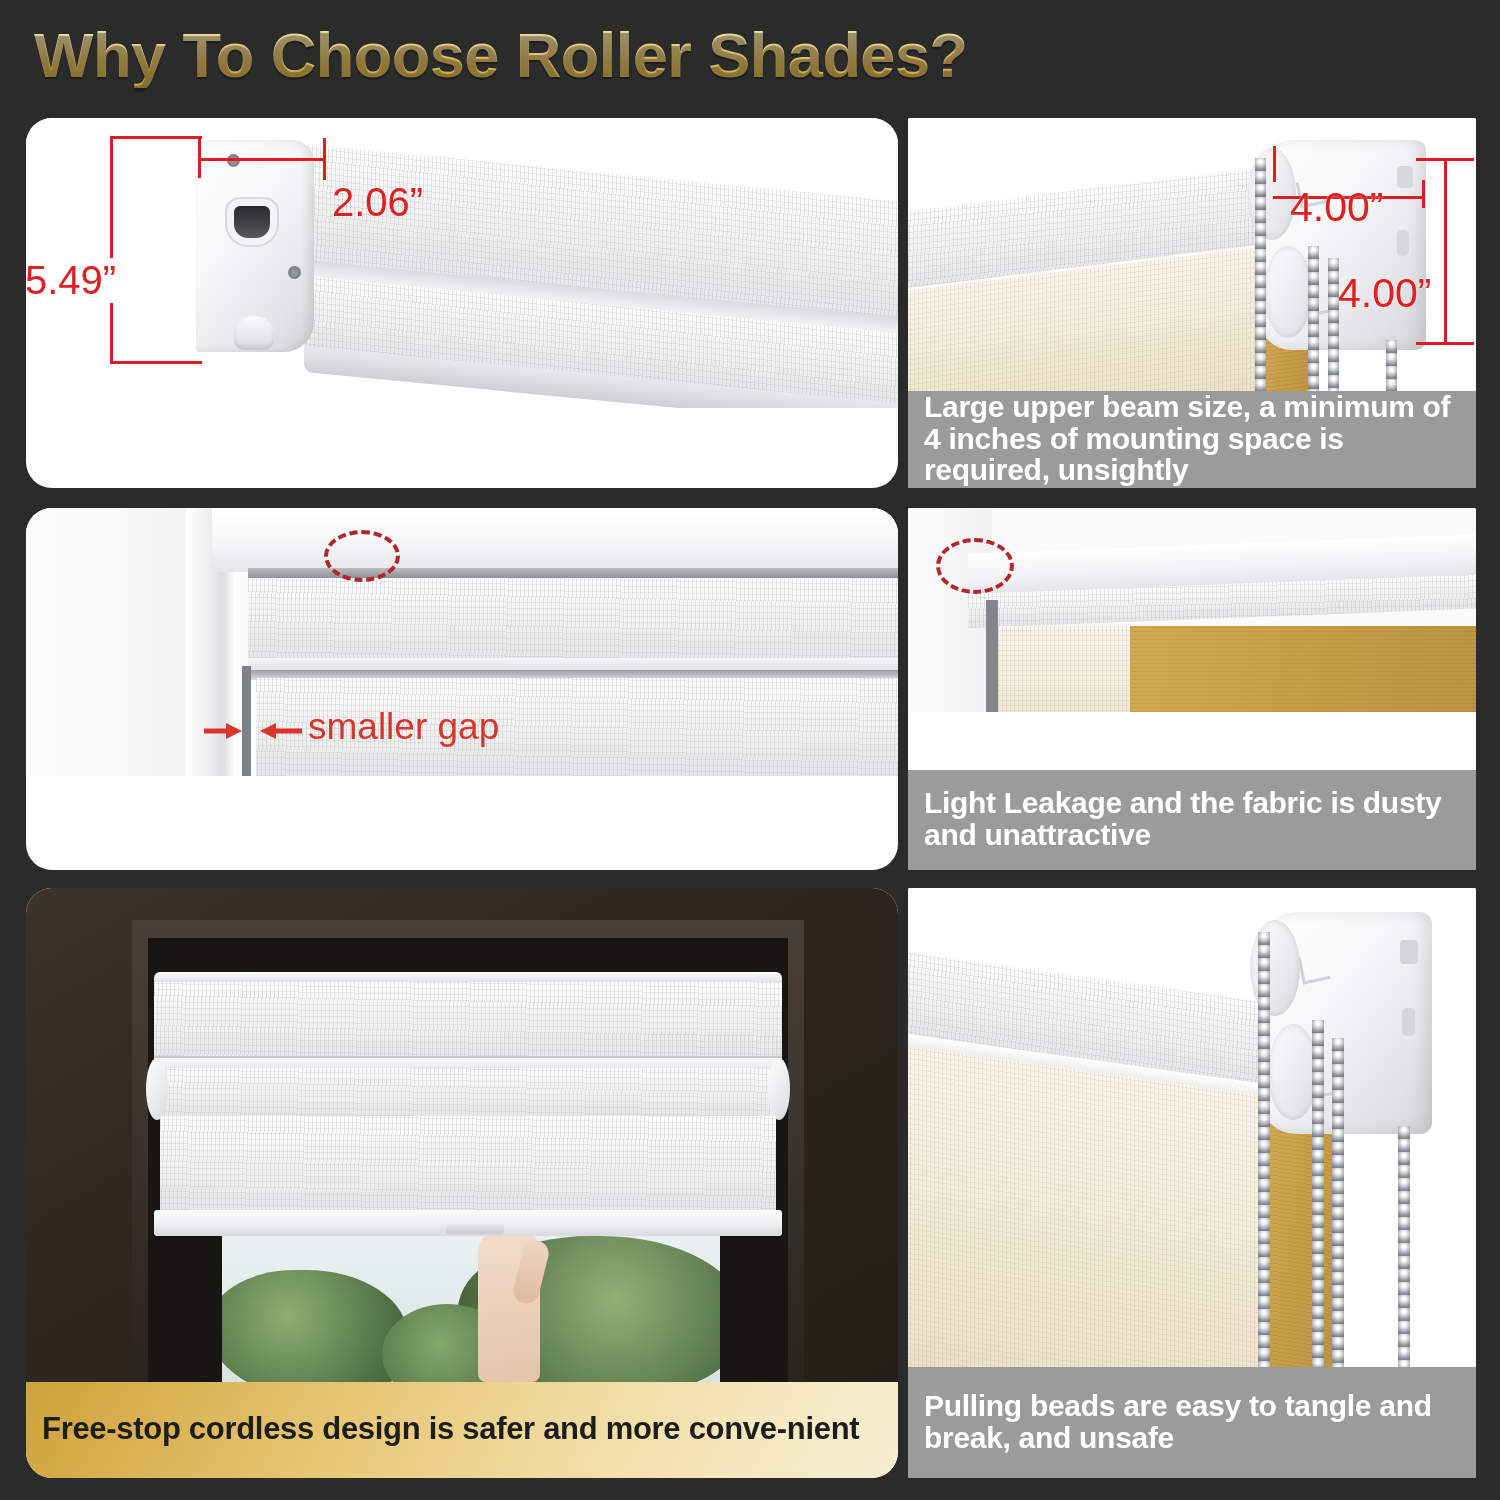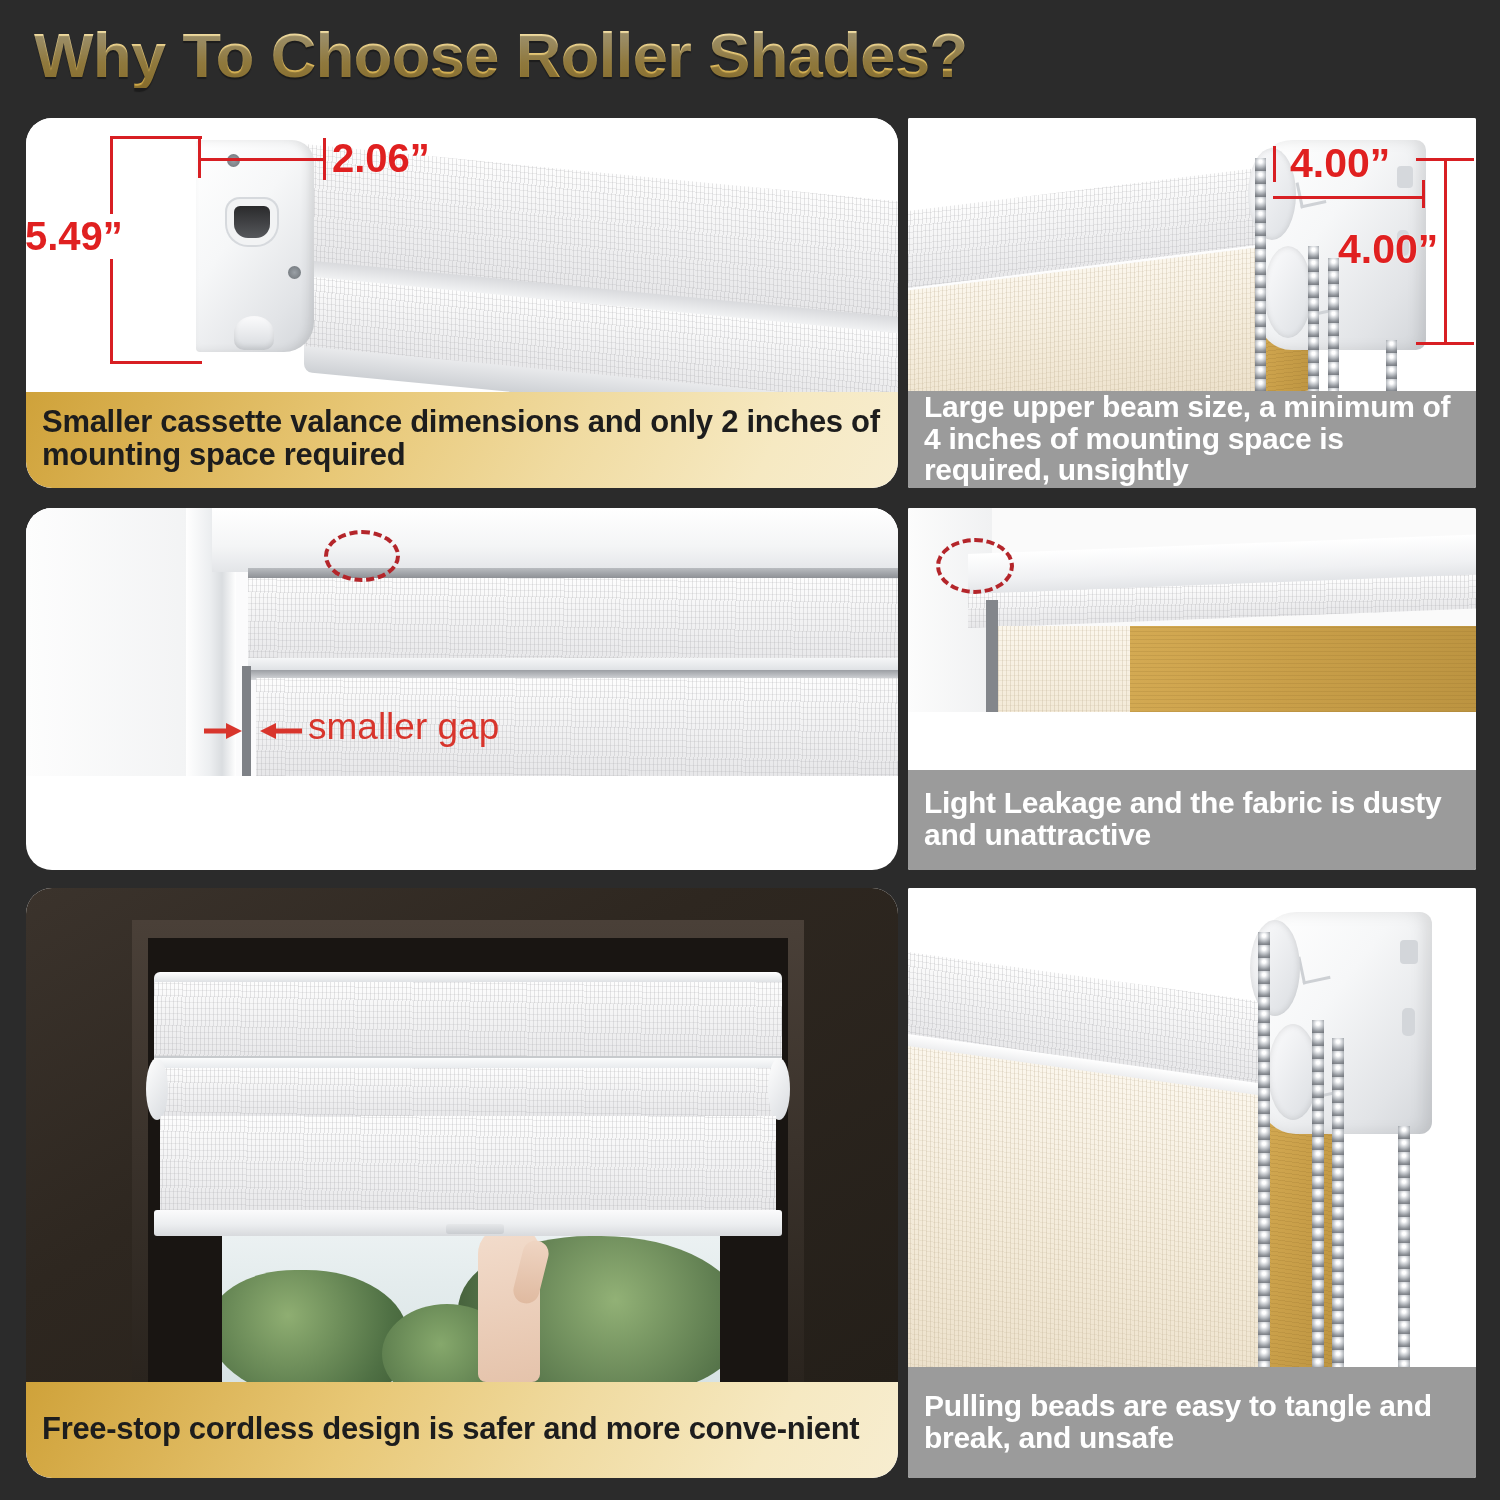--- a/index.html
+++ b/index.html
@@ -110,23 +110,24 @@
     background-image: radial-gradient(circle at 50% 28%,
         #ffffff 0 14%, #e3e5e8 28%, #b4b8bd 52%, #8e9298 72%, #6e7278 100%);
     background-size: 100% 13px;
     background-repeat: repeat-y;
   }
 
   
   .dim-label {
     position: absolute;
     color: #e02020;
-    font-weight: bold;
+    font-weight: normal;
     white-space: nowrap;
     text-shadow: 0 0 2px rgba(255,255,255,.85);
+    margin-top: 44px;
   }
   .dim-line { position: absolute; background: #d81f23; }
   .dim-h { height: 3px; }
   .dim-v { width: 3px; }
   .dashring {
     position: absolute;
     border: 4px dashed #b4252a;
     border-radius: 50%;
   }
   .gap-label {
@@ -170,23 +171,20 @@
       <div class="dim-line dim-h" style="left:84px;top:18px;width:92px;"></div>
       <div class="dim-line dim-h" style="left:84px;top:243px;width:92px;"></div>
       <div class="dim-label" style="left:-6px;top:96px;font-size:40px;background:#fff;padding:0 5px;">5.49”</div>
 
       <div class="dim-line dim-v" style="left:172px;top:18px;height:42px;"></div>
       <div class="dim-line dim-h" style="left:172px;top:40px;width:128px;"></div>
       <div class="dim-line dim-v" style="left:297px;top:20px;height:42px;"></div>
       <div class="dim-label" style="left:306px;top:18px;font-size:40px;">2.06”</div>
     </div>
 
-    <div class="caption gold" style="height:96px;">
-      <div class="caption-text">Smaller cassette valance dimensions and only 2 inches of mounting space required</div>
-    </div>
   </div>
 
   <div class="panel right" style="left:908px; top:118px; width:568px; height:370px;">
     <div class="photo" style="height:273px; background:#ffffff;">
 
       <div class="wfab" style="position:absolute;left:-10px;top:45px;width:400px;height:82px;transform:skewY(-7deg);transform-origin:right top;"></div>
       <div style="position:absolute;left:-10px;top:122px;width:400px;height:14px;transform:skewY(-7deg);transform-origin:right top;
                   background:linear-gradient(180deg,#ffffff,#e6e7e9);"></div>
 
       <div class="cfab" style="position:absolute;left:-10px;top:128px;width:372px;height:150px;transform:skewY(-7deg);transform-origin:right top;"></div>

